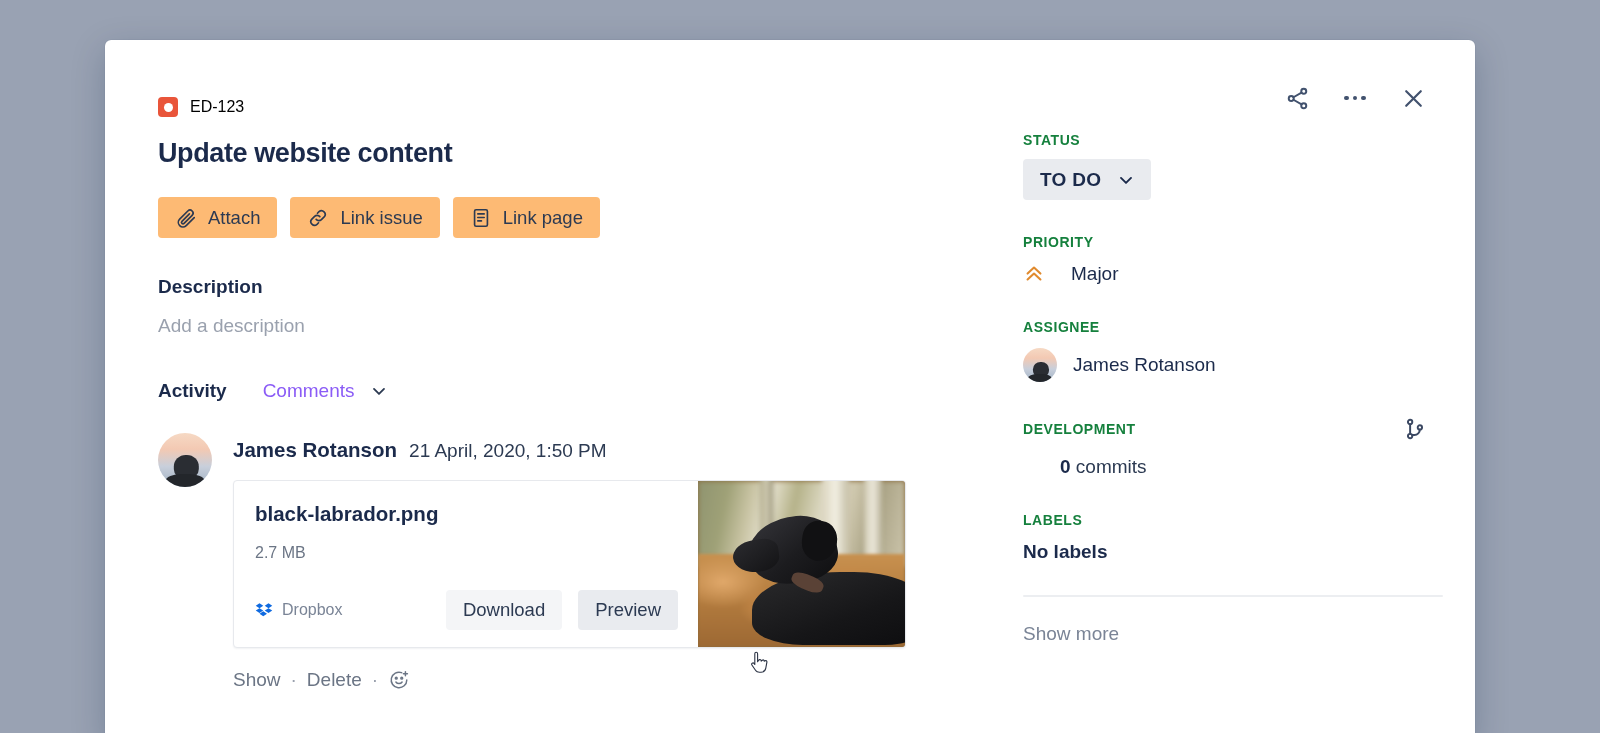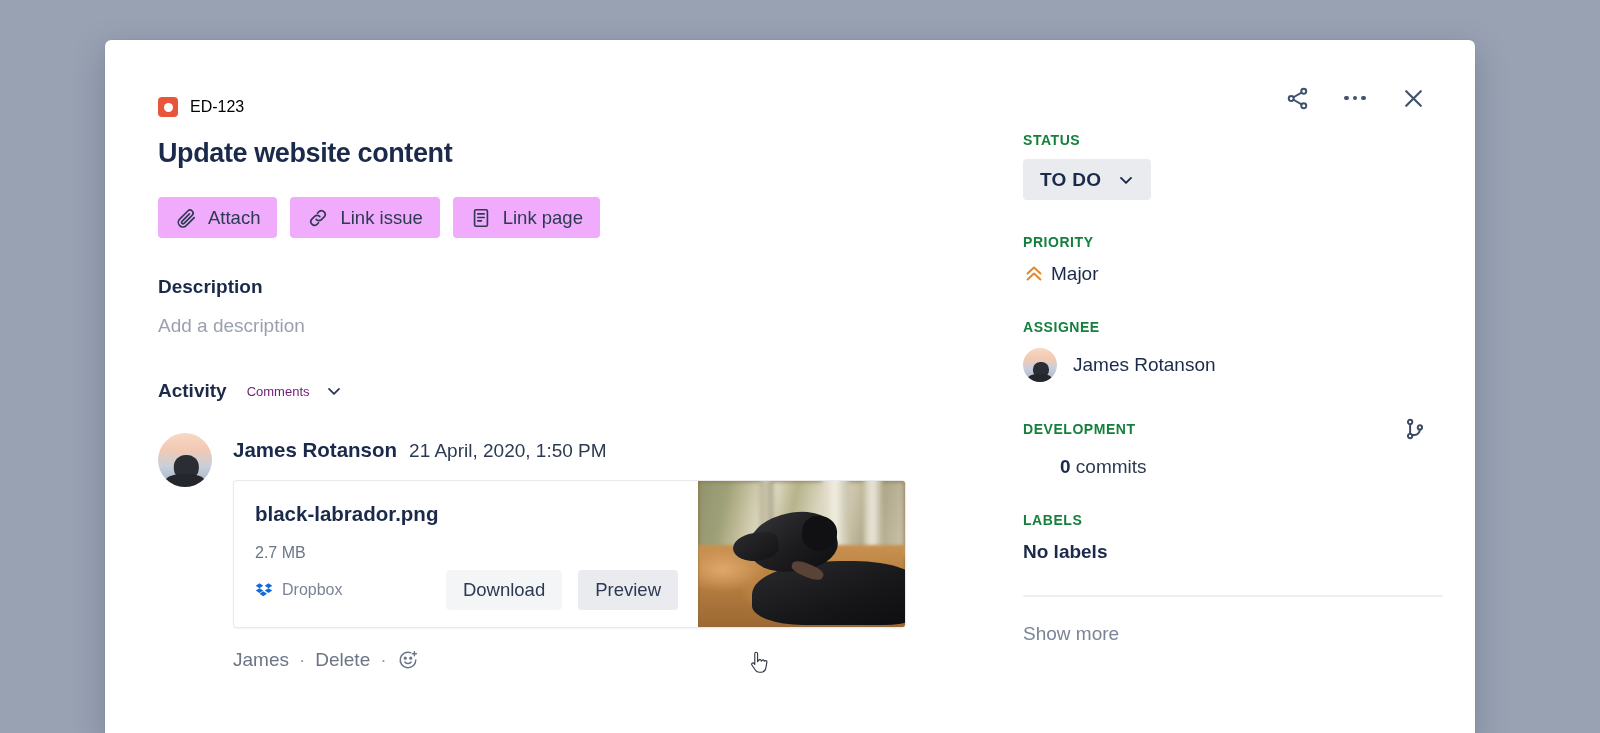--- a/index.html
+++ b/index.html
@@ -122,21 +122,21 @@
     display: flex;
     gap: 13px;
     margin-top: 29px;
   }
   .action-btn {
     display: inline-flex;
     align-items: center;
     gap: 11px;
     height: 41px;
     padding: 0 17px;
-    background: #f0abfc;
+    background: #fdba74;
     border: none;
     border-radius: 4px;
     cursor: pointer;
     font-family: inherit;
     font-size: 18.5px;
     color: #2c3a52;
   }
   .action-btn svg { display: block; flex: none; }
 
   
@@ -150,34 +150,34 @@
     font-size: 19px;
     color: #9aa1ae;
     margin-top: 17px;
     cursor: text;
   }
 
   
   .activity-row {
     display: flex;
     align-items: center;
-    gap: 20px;
+    gap: 36px;
     margin-top: 43px;
   }
   .activity-label {
     font-size: 19px;
     font-weight: 700;
     color: #1b2a4b;
   }
   .activity-filter {
     display: inline-flex;
     align-items: center;
     gap: 14px;
-    font-size: 13px;
-    color: #701a75;
+    font-size: 19px;
+    color: #8b5cf6;
     cursor: pointer;
   }
 
   
   .comment {
     display: flex;
     gap: 21px;
     margin-top: 31px;
   }
   .avatar {
@@ -235,21 +235,21 @@
   }
   .comment-time {
     font-size: 19px;
     color: #2c3a52;
   }
 
   
   .attachment {
     margin-top: 19px;
     width: 673px;
-    height: 148px;
+    height: 168px;
     border: 1px solid #e7e9ed;
     border-radius: 4px;
     background: #ffffff;
     display: flex;
     overflow: hidden;
     box-shadow: 0 1px 2px rgba(9,30,66,0.06);
   }
   .att-info {
     flex: 1;
     padding: 21px 20px 17px 21px;
@@ -428,21 +428,21 @@
     color: #1b2a4b;
     letter-spacing: 0.3px;
     cursor: pointer;
   }
 
   .field-block { margin-top: 34px; }
 
   .priority-row {
     display: flex;
     align-items: center;
-    gap: 6px;
+    gap: 26px;
     margin-top: 13px;
     font-size: 19px;
     color: #1b2a4b;
     cursor: pointer;
   }
 
   .assignee-row {
     display: flex;
     align-items: center;
     gap: 16px;
@@ -609,21 +609,21 @@
               <span class="leaves"></span>
               <span class="dog-body"></span>
               <span class="dog-head"></span>
               <span class="dog-ear"></span>
               <span class="dog-muzzle"></span>
               <span class="collar"></span>
             </div>
           </div>
 
           <div class="comment-actions">
-            <a>James</a>
+            <a>Show</a>
             <span class="sep">·</span>
             <a>Delete</a>
             <span class="sep">·</span>
             <svg width="22" height="22" viewBox="0 0 24 24" fill="none" stroke="#6b7585" stroke-width="1.6" stroke-linecap="round" style="cursor:pointer">
               <path d="M20.5 12a8.5 8.5 0 1 1-5.6-8"></path>
               <circle cx="9" cy="10" r="1"></circle>
                 <circle cx="15" cy="10" r="1"></circle>
               <path d="M8.6 14.2a4.2 4.2 0 0 0 6.8 0"></path>
               <line x1="19" y1="3" x2="19" y2="7.4"></line>
                 <line x1="16.8" y1="5.2" x2="21.2" y2="5.2"></line>

